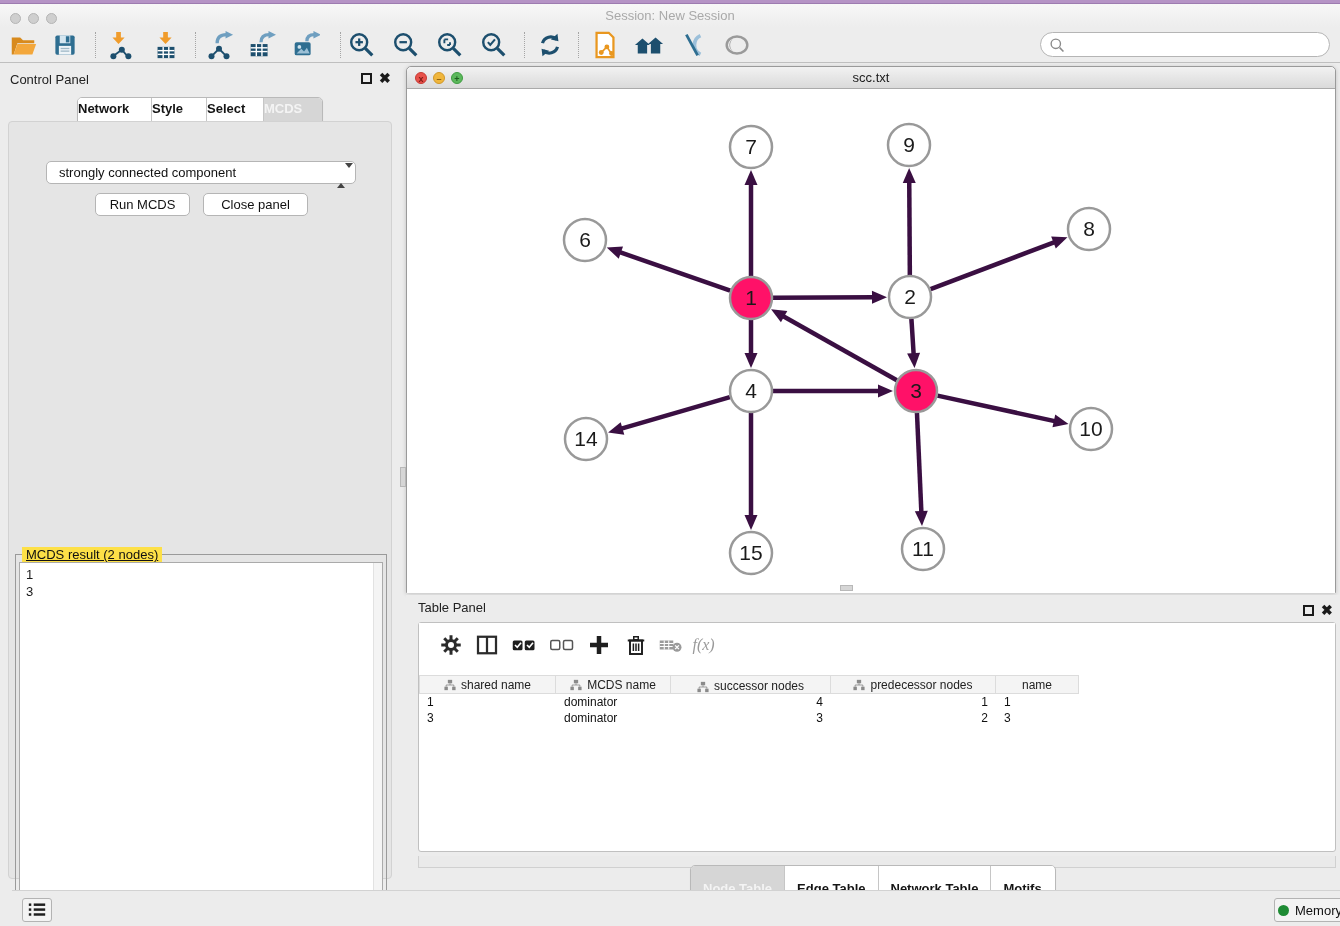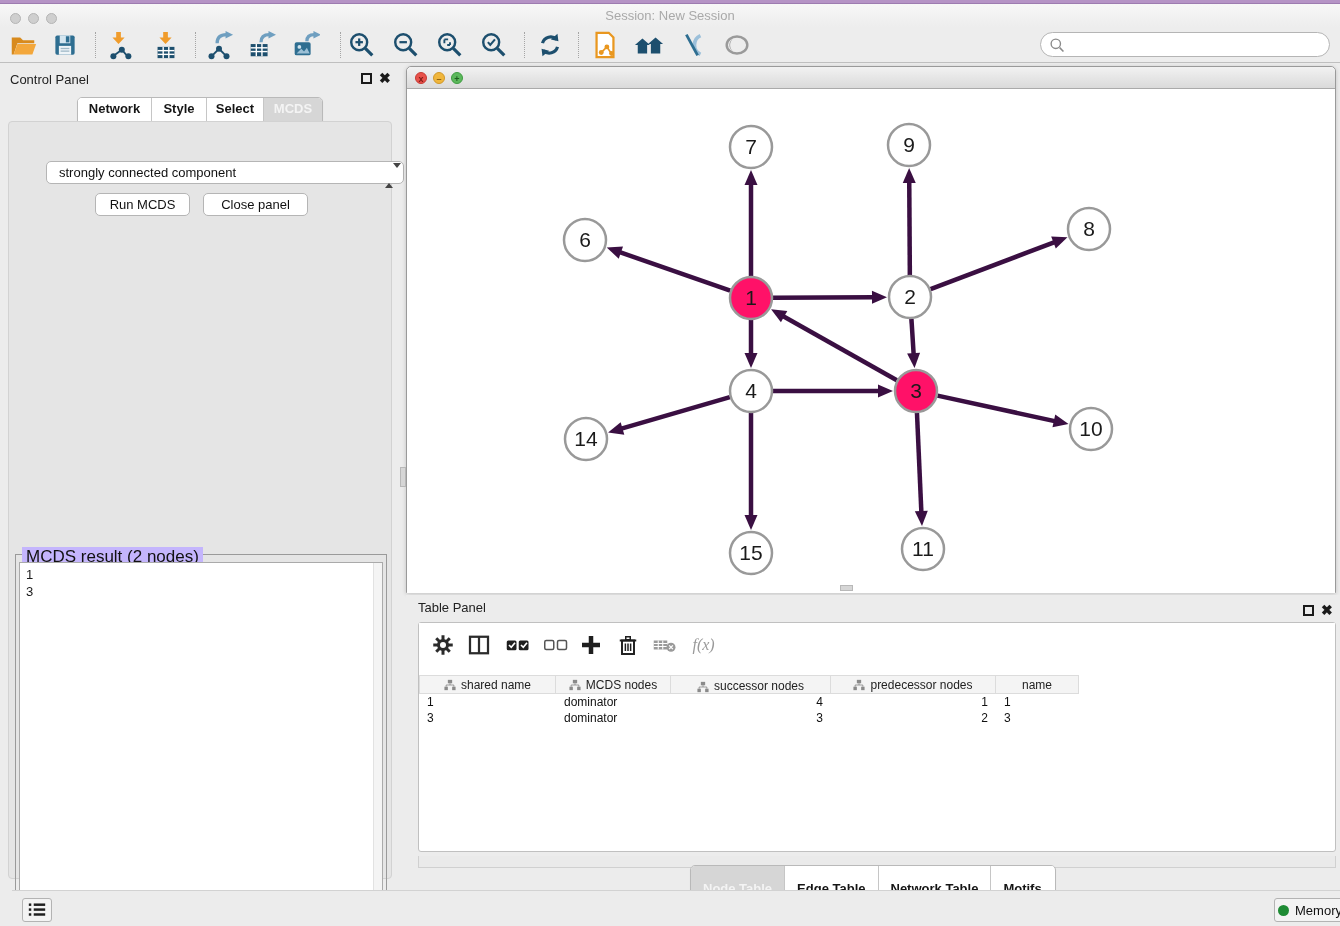--- a/index.html
+++ b/index.html
@@ -25,56 +25,56 @@
   .searchbox { position:absolute; left:1040px; top:5px; width:290px; height:25px; background:#fff; border:1px solid #b5b5b5; border-radius:13px; }
   .searchbox input { position:absolute; left:30px; top:2px; width:250px; height:19px; border:none; outline:none; font-size:13px; background:transparent; }
   .searchbox svg { position:absolute; left:8px; top:4px; }
   
   .control-panel { position:absolute; left:0; top:63px; width:402px; height:827px; background:#ececec; }
   .cp-header { position:absolute; left:10px; top:9px; font-size:13px; color:#222; }
   .panel-float { position:absolute; width:11px; height:11px; border:2px solid #1a1a1a; top:10px; }
   .panel-close { position:absolute; top:7px; font-size:14px; font-weight:bold; color:#1a1a1a; line-height:16px; }
   .cp-float{ left:361px; } .cp-close{ left:379px; }
   .seg-control { display:flex; border:1px solid #b9b9b9; border-radius:5px; overflow:hidden; background:#fff; box-shadow:0 1px 1px rgba(0,0,0,.10); }
-  .seg { height:35px; line-height:22px; text-align:center; font-size:13px; font-weight:600; color:#151515; background:#fff; border-right:1px solid #c6c6c6; }
+  .seg { height:35px; line-height:22px; font-size:13px; font-weight:600; color:#151515; background:#fff; border-right:1px solid #c6c6c6; }
   .seg:last-child { border-right:none; }
   .seg.selected { background:#d6d6d6; color:#f4f4f4; }
   .cp-tabs { position:absolute; left:77px; top:34px; width:246px; }
   .cp-tabs .seg:nth-child(1){width:74px} .cp-tabs .seg:nth-child(2){width:55px} .cp-tabs .seg:nth-child(3){width:57px} .cp-tabs .seg:nth-child(4){width:58px}
   .cp-inner { position:absolute; left:8px; top:58px; width:384px; height:758px; background:#e5e5e5; border:1px solid #d2d2d2; border-radius:4px; }
   .opt-label { position:absolute; left:0; right:0; top:18px; text-align:center; font-size:13px; color:#111; }
-  .criterion { position:absolute; left:37px; top:39px; width:358px; height:23px; background:#fff; border:1px solid #b5b5b5; border-radius:5px; font-size:13px; line-height:21px; padding-left:12px; color:#111; }
+  .criterion { position:absolute; left:37px; top:39px; width:310px; height:23px; background:#fff; border:1px solid #b5b5b5; border-radius:5px; font-size:13px; line-height:21px; padding-left:12px; color:#111; }
   .criterion .stepper { position:absolute; right:9px; top:3px; width:9px; height:16px; }
   .chev-up { width:0; height:0; border-left:4.5px solid transparent; border-right:4.5px solid transparent; border-bottom:5px solid #444; margin-bottom:3px; }
   .chev-down { width:0; height:0; border-left:4.5px solid transparent; border-right:4.5px solid transparent; border-top:5px solid #444; }
   .cp-btn { position:absolute; top:71px; height:23px; background:#fff; border:1px solid #b5b5b5; border-radius:5px; font-size:13px; color:#111; font-family:"Liberation Sans",sans-serif; }
   .btn-run { left:86px; width:95px; }
   .btn-close { left:194px; width:105px; }
   .result-group { position:absolute; left:6px; top:432px; width:372px; height:376px; border:1px solid #9a9a9a; }
-  .result-legend { position:absolute; left:6px; top:-8px; background:#c4b5fd; padding:0 4px; font-size:17px; color:#111; }
+  .result-legend { position:absolute; left:6px; top:-8px; background:#fde047; padding:0 4px; font-size:13px; color:#111;text-decoration:underline; }
   .result-text { position:absolute; left:3px; top:7px; right:3px; bottom:3px; background:#fff; border:1px solid #aaa; font-size:13px; line-height:17px; padding:3px 6px; white-space:pre-line; overflow:hidden; }
   .result-scroll { position:absolute; right:4px; top:8px; width:9px; bottom:4px; background:#f4f4f4; border-left:1px solid #e2e2e2; }
   
   .net-window { position:absolute; left:406px; top:66px; width:930px; height:527px; background:#fff; border:1px solid #9a9a9a; border-radius:5px 5px 0 0; box-shadow:0 1px 4px rgba(0,0,0,.18); }
   .net-titlebar { position:absolute; left:0; top:0; right:0; height:22px; background:linear-gradient(#f2f2f2,#dadada); border-bottom:1px solid #aaa; border-radius:5px 5px 0 0; }
   .net-title { position:absolute; left:0; right:0; top:3px; text-align:center; font-size:13px; color:#1a1a1a; }
   .mini { position:absolute; top:5px; width:12px; height:12px; border-radius:50%; font-size:9px; font-weight:bold; text-align:center; line-height:12px; color:#7a3b00; }
   .mini-close { left:8px; background:#e8514a; border:1px solid #c63b35; color:#7c1a16; }
   .mini-min { left:26px; background:#f0b63c; border:1px solid #d0982a; color:#8a5d0d; }
   .mini-max { left:44px; background:#5cb85c; border:1px solid #3f9c41; color:#1d5e1f; }
   .net-canvas { position:absolute; left:0; top:22px; width:928px; height:504px; background:#fff; overflow:hidden; }
   .h-thumb { position:absolute; left:433px; bottom:1px; width:13px; height:6px; background:#d6d6d6; border:1px solid #b8b8b8; }
   .v-thumb { position:absolute; left:-7px; top:400px; width:6px; height:20px; background:#d6d6d6; border:1px solid #b8b8b8; }
   
   .table-panel { position:absolute; left:406px; top:595px; width:934px; height:295px; background:#ececec; }
   .tp-header { position:absolute; left:12px; top:5px; font-size:13px; color:#222; }
   .tp-float{ left:897px; } .tp-close{ left:915px; }
   .tp-content { position:absolute; left:12px; top:27px; width:918px; height:230px; background:#fff; border:1px solid #c0c0c0; border-radius:3px; }
   .tp-toolbar { position:absolute; left:0; top:0; right:0; height:44px; background:#fff; }
-  .tp-tool { position:absolute; top:6px; width:32px; height:32px; display:flex; align-items:center; justify-content:flex-start; }
+  .tp-tool { position:absolute; top:6px; width:32px; height:32px; display:flex; align-items:center; justify-content:flex-end; }
   .tbl { position:absolute; left:0; top:52px; right:0; }
   .tbl-row { display:flex; }
   .tbl-hcell { height:19px; background:#f4f4f4; border:1px solid #dcdcdc; border-left:none; display:flex; align-items:center; justify-content:center; gap:5px; font-size:12px; color:#222; }
   .tbl-hcell:first-child { border-left:1px solid #dcdcdc; }
   .tbl-cell { height:16px; font-size:12px; color:#111; padding:1px 8px 0 8px; overflow:hidden; }
   .tbl-cell.r { text-align:right; } .tbl-cell.l { text-align:left; }
   .tp-bottombar { position:absolute; left:12px; top:261px; width:918px; height:12px; background:#eaeaea; border:1px solid #d0d0d0; border-top:none; }
   .tp-tabs { position:absolute; left:284px; top:270px; width:366px; }
   .tp-tabs .seg { padding:12px 12px; }
   
@@ -278,20 +278,21 @@
       <div class="result-scroll"></div>
     </div>
   </div>
 </div>
 
 <div class="net-window">
   <div class="net-titlebar">
     <div class="mini mini-close">x</div>
     <div class="mini mini-min">–</div>
     <div class="mini mini-max">+</div>
+    <div class="net-title">scc.txt</div>
   </div>
   <div class="net-canvas">
     <svg id="graph-svg" width="928" height="504">
         <line x1="344" y1="187" x2="344" y2="94" stroke="#3a0f42" stroke-width="4.5"></line>
         <polygon points="344,81 350.5,96 337.5,96" fill="#3a0f42"></polygon>
         <line x1="323.23121807335133" y1="201.7434376400866" x2="211.9852795163342" y2="162.87437477076736" stroke="#3a0f42" stroke-width="4.5"></line>
         <polygon points="199.71281746876906,158.5864061035458 216.01733493418575,157.39783123424965 211.7293662669642,169.67029328181476" fill="#3a0f42"></polygon>
         <line x1="365.9995649035371" y1="208.86163795658152" x2="467.00071197603023" y2="208.22641061650296" stroke="#3a0f42" stroke-width="4.5"></line>
         <polygon points="480.0004548735749,208.14465122721023 465.0416312249005,214.7388604328588 464.95987183560777,201.73911753531414" fill="#3a0f42"></polygon>
         <line x1="344" y1="231" x2="344" y2="266" stroke="#3a0f42" stroke-width="4.5"></line>
@@ -428,21 +429,21 @@
             </svg>
             <span>shared name</span>
           </div>
           <div class="tbl-hcell" style="width: 115px;">
             <svg width="12" height="12" viewBox="0 0 14 14">
               <rect x="4.5" y="1" width="5" height="4" fill="#8a8a8a"></rect>
               <rect x="0.5" y="9" width="4" height="4" fill="#8a8a8a"></rect>
               <rect x="9.5" y="9" width="4" height="4" fill="#8a8a8a"></rect>
               <path d="M7 5v2M2.5 9V7h9v2" stroke="#8a8a8a" fill="none" stroke-width="1"></path>
             </svg>
-            <span>MCDS nodes</span>
+            <span>MCDS name</span>
           </div>
           <div class="tbl-hcell" style="width: 160px; align-items: flex-end;">
             <svg width="12" height="12" viewBox="0 0 14 14">
               <rect x="4.5" y="1" width="5" height="4" fill="#8a8a8a"></rect>
               <rect x="0.5" y="9" width="4" height="4" fill="#8a8a8a"></rect>
               <rect x="9.5" y="9" width="4" height="4" fill="#8a8a8a"></rect>
               <path d="M7 5v2M2.5 9V7h9v2" stroke="#8a8a8a" fill="none" stroke-width="1"></path>
             </svg>
             <span>successor nodes</span>
           </div>

